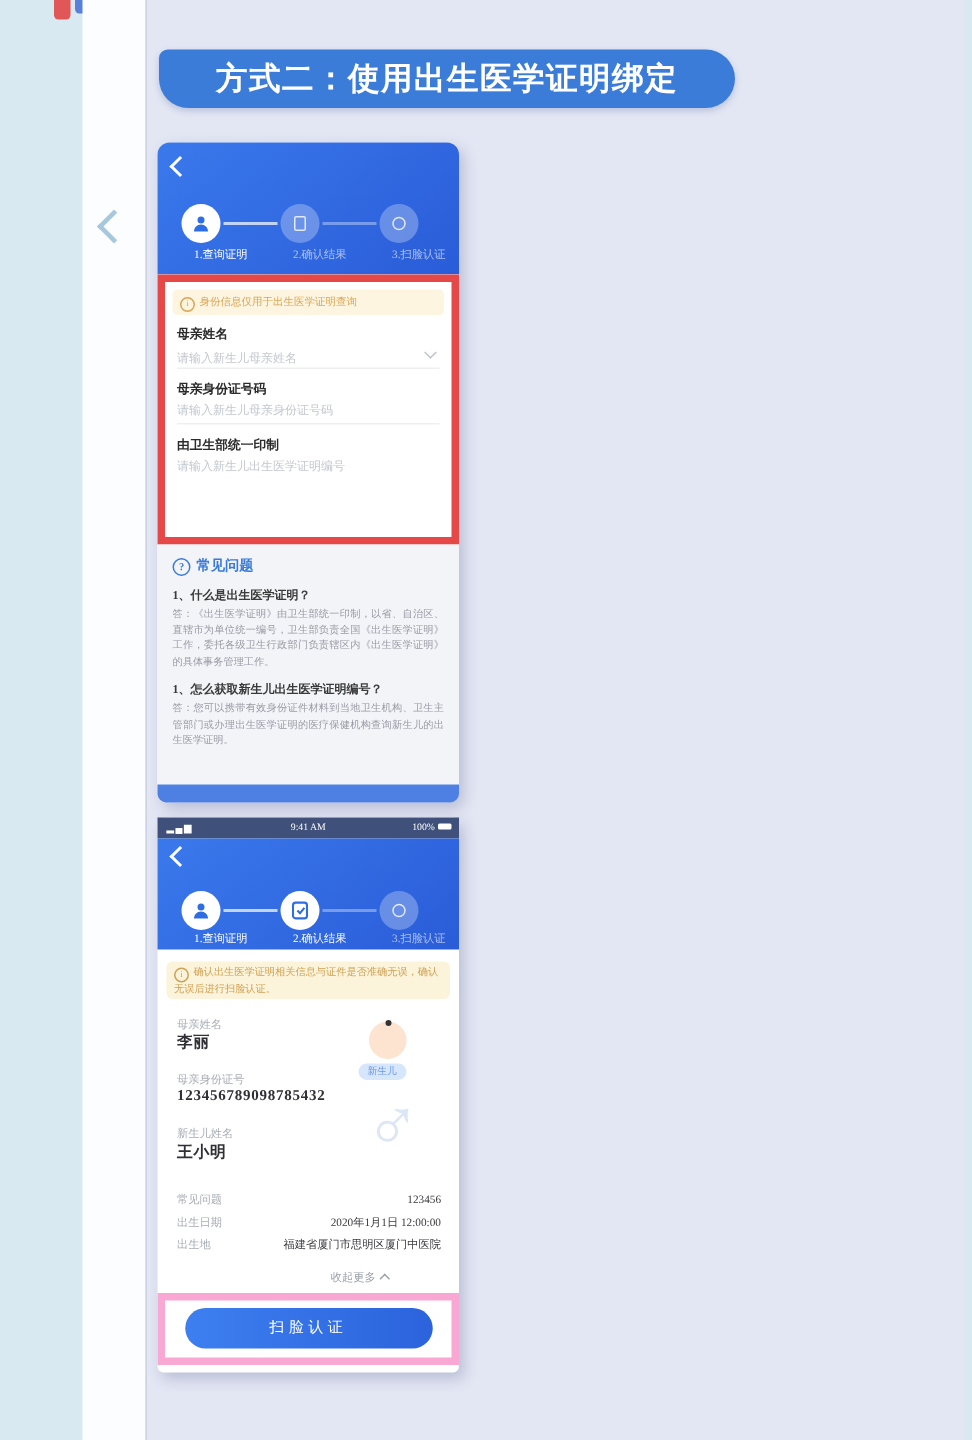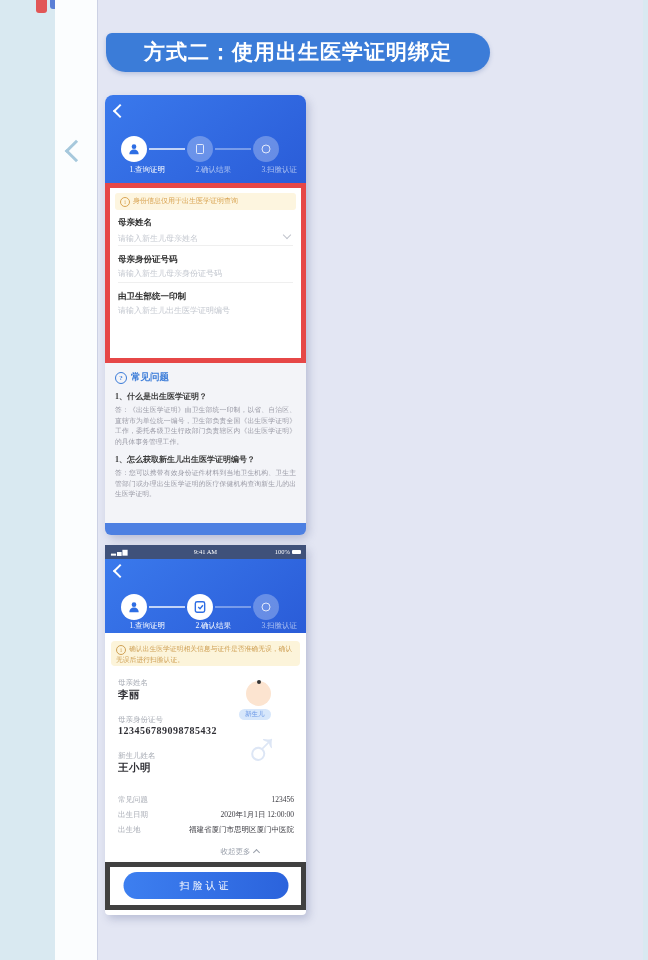--- a/index.html
+++ b/index.html
@@ -35,21 +35,21 @@
   .step-circle{position:absolute;width:26px;height:26px;border-radius:50%;display:flex;align-items:center;justify-content:center;}
   .sc-on{background:#fff;}
   .sc-off{background:rgba(255,255,255,.28);}
   .step-line{position:absolute;height:2px;}
   .ln-on{background:rgba(255,255,255,.7);}
   .ln-off{background:rgba(255,255,255,.35);}
   .step-label{position:absolute;width:62px;text-align:right;font-size:7.5px;color:#fff;}
   .sl-dim{color:rgba(255,255,255,.6);}
   
   .redbox1{position:absolute;left:0;top:88px;width:201px;height:180px;border:5px solid #e64747;background:#fff;box-sizing:border-box;}
-  .redbox2{position:absolute;left:0;top:317px;width:201px;height:48px;border:5px solid #404040;background:#fff;box-sizing:border-box;}
+  .redbox2{position:absolute;left:0;top:317px;width:201px;height:48px;border:5px solid #f9a8d4;background:#fff;box-sizing:border-box;}
   
   .notice1{position:absolute;left:5px;right:5px;top:5px;height:17px;background:#fdf5df;border-radius:3px;
            color:#d9a555;font-size:7px;line-height:17px;padding:0 5px;white-space:nowrap;overflow:hidden;}
   .i-ico{display:inline-block;width:8px;height:8px;border:1px solid #d9a555;border-radius:50%;font-size:6px;
          line-height:8px;text-align:center;vertical-align:-1px;margin-right:3px;}
   .f-label{position:absolute;left:8px;font-size:8.5px;font-weight:600;color:#2b2b2b;}
   .f-ph{position:absolute;left:8px;font-size:8px;color:#c3c7cf;}
   .f-div{position:absolute;left:8px;right:8px;border-bottom:1px solid #efefef;}
   .f-caret{position:absolute;right:11px;width:5px;height:5px;border-right:1.5px solid #c0c4cc;border-bottom:1.5px solid #c0c4cc;transform:rotate(45deg);}
   .btn{position:absolute;left:50%;transform:translateX(-50%);border-radius:14px;color:#fff;text-align:center;

